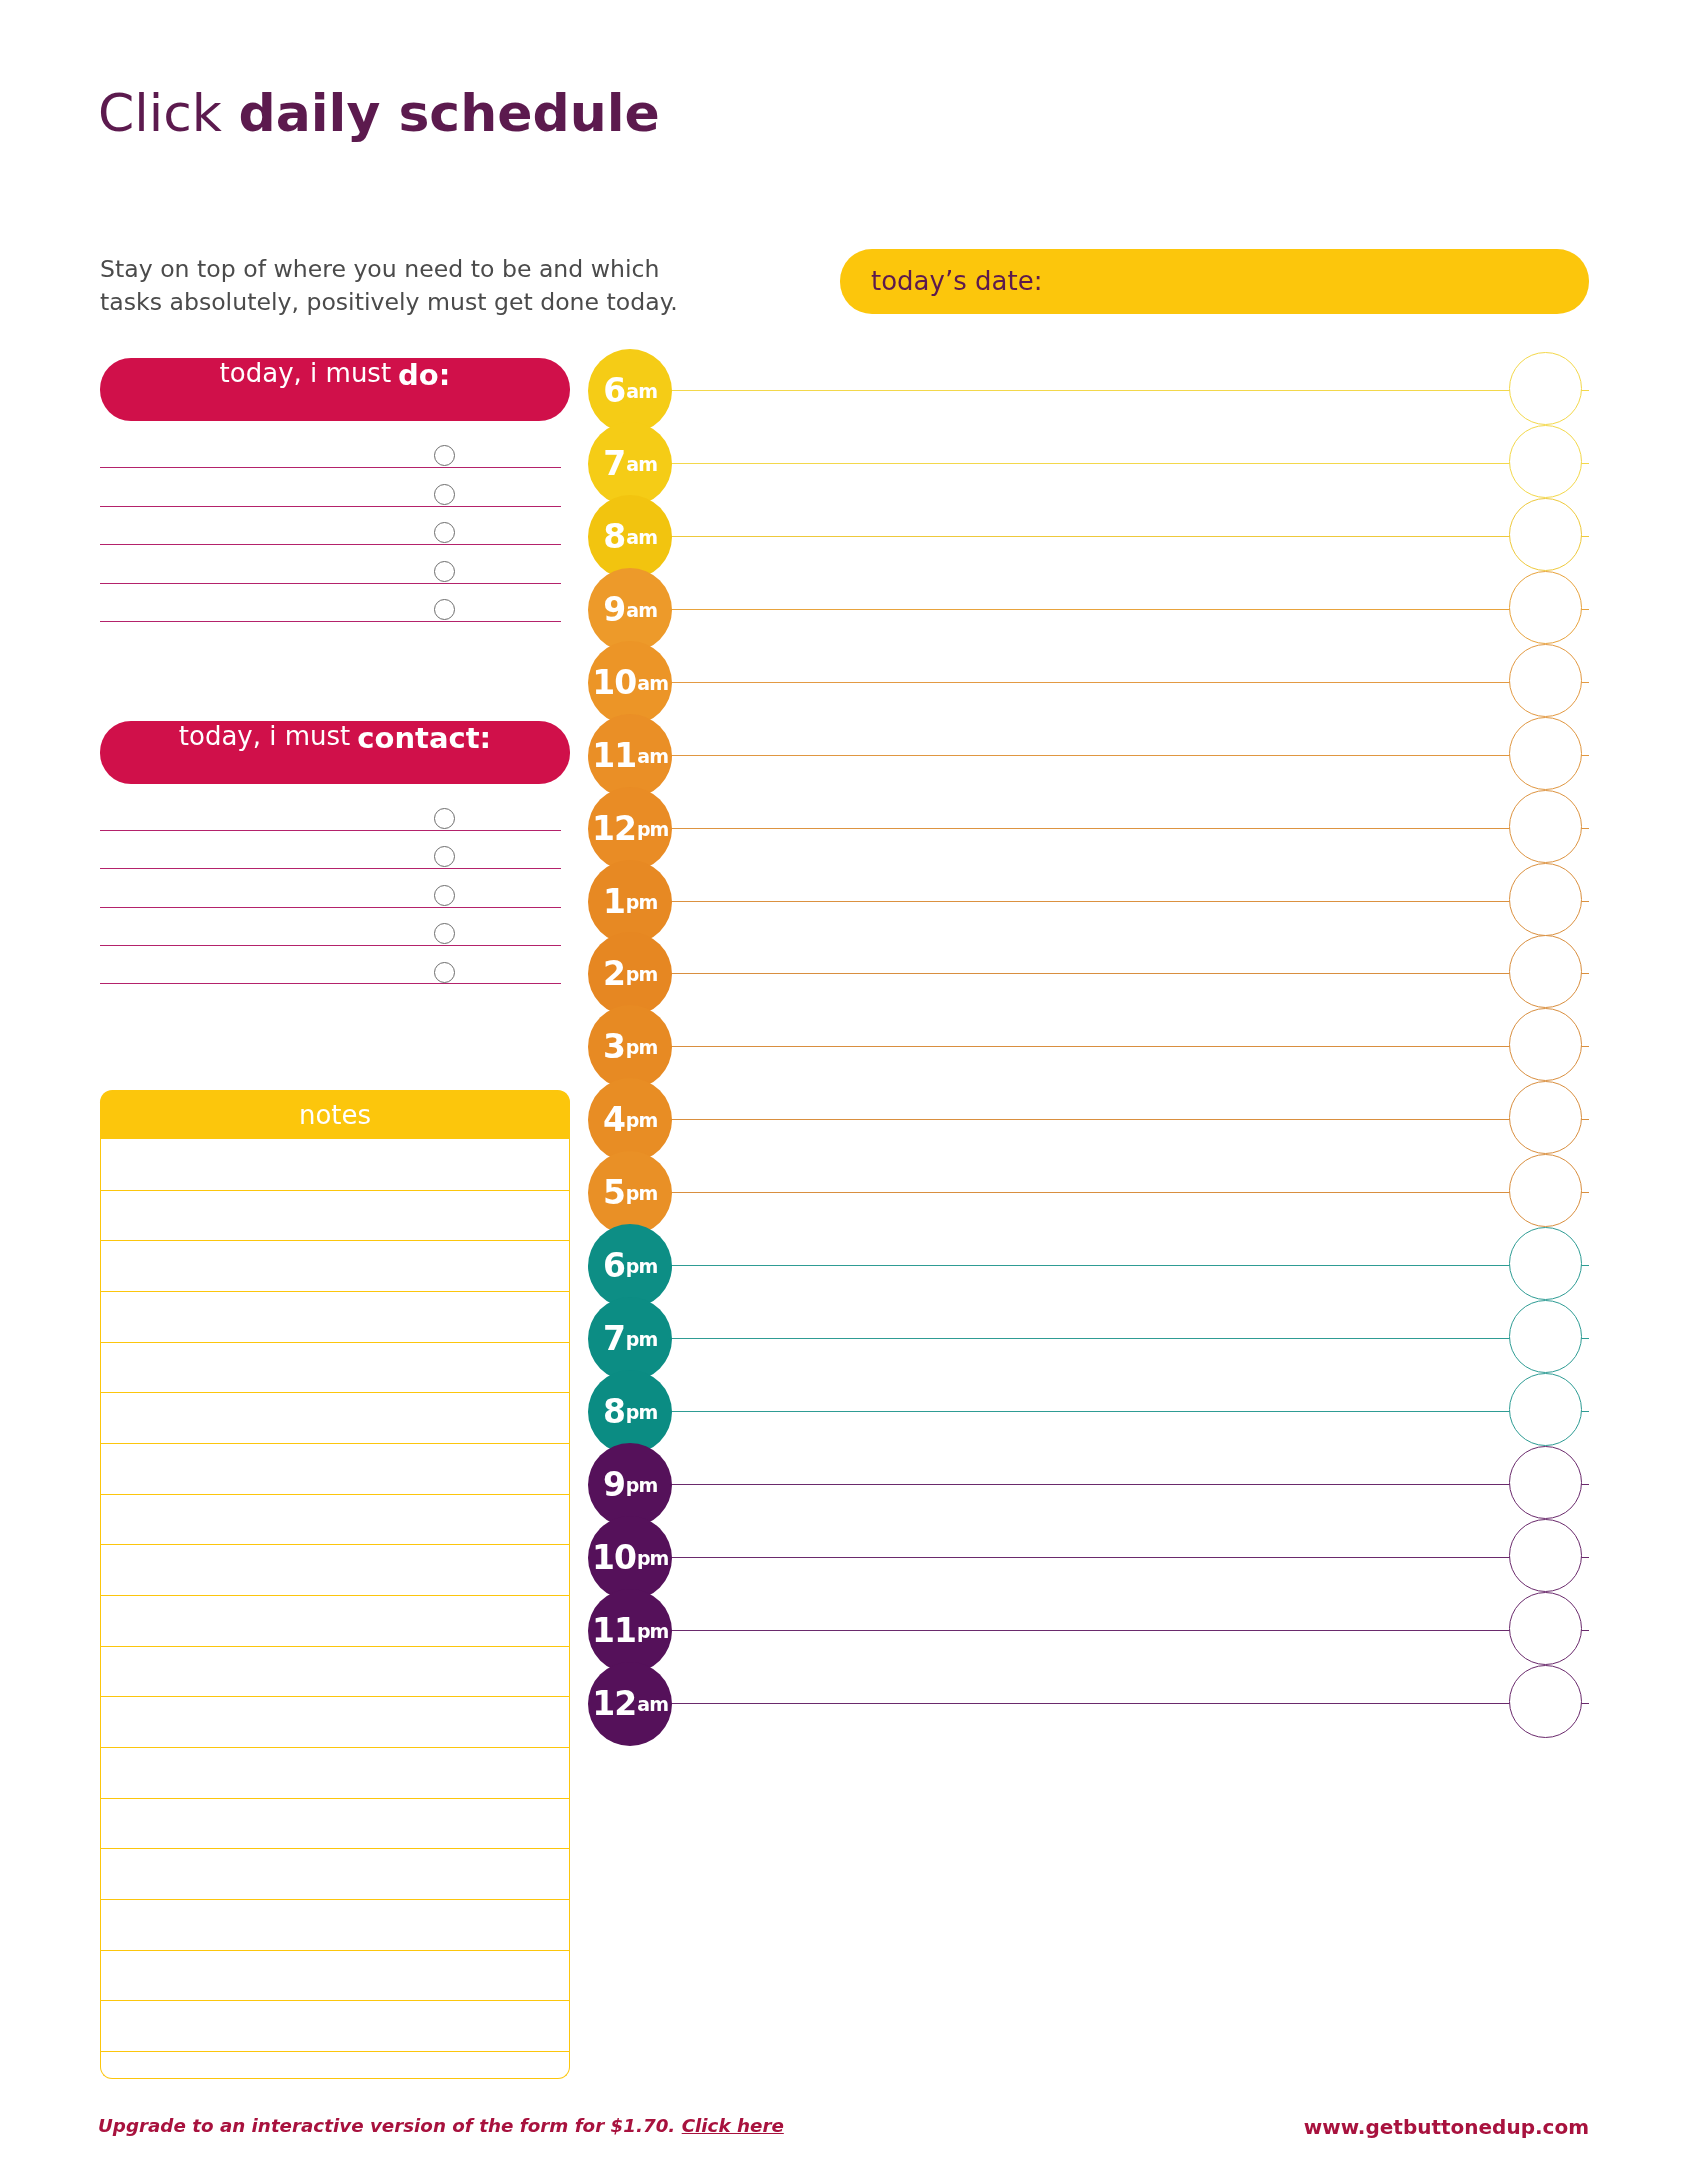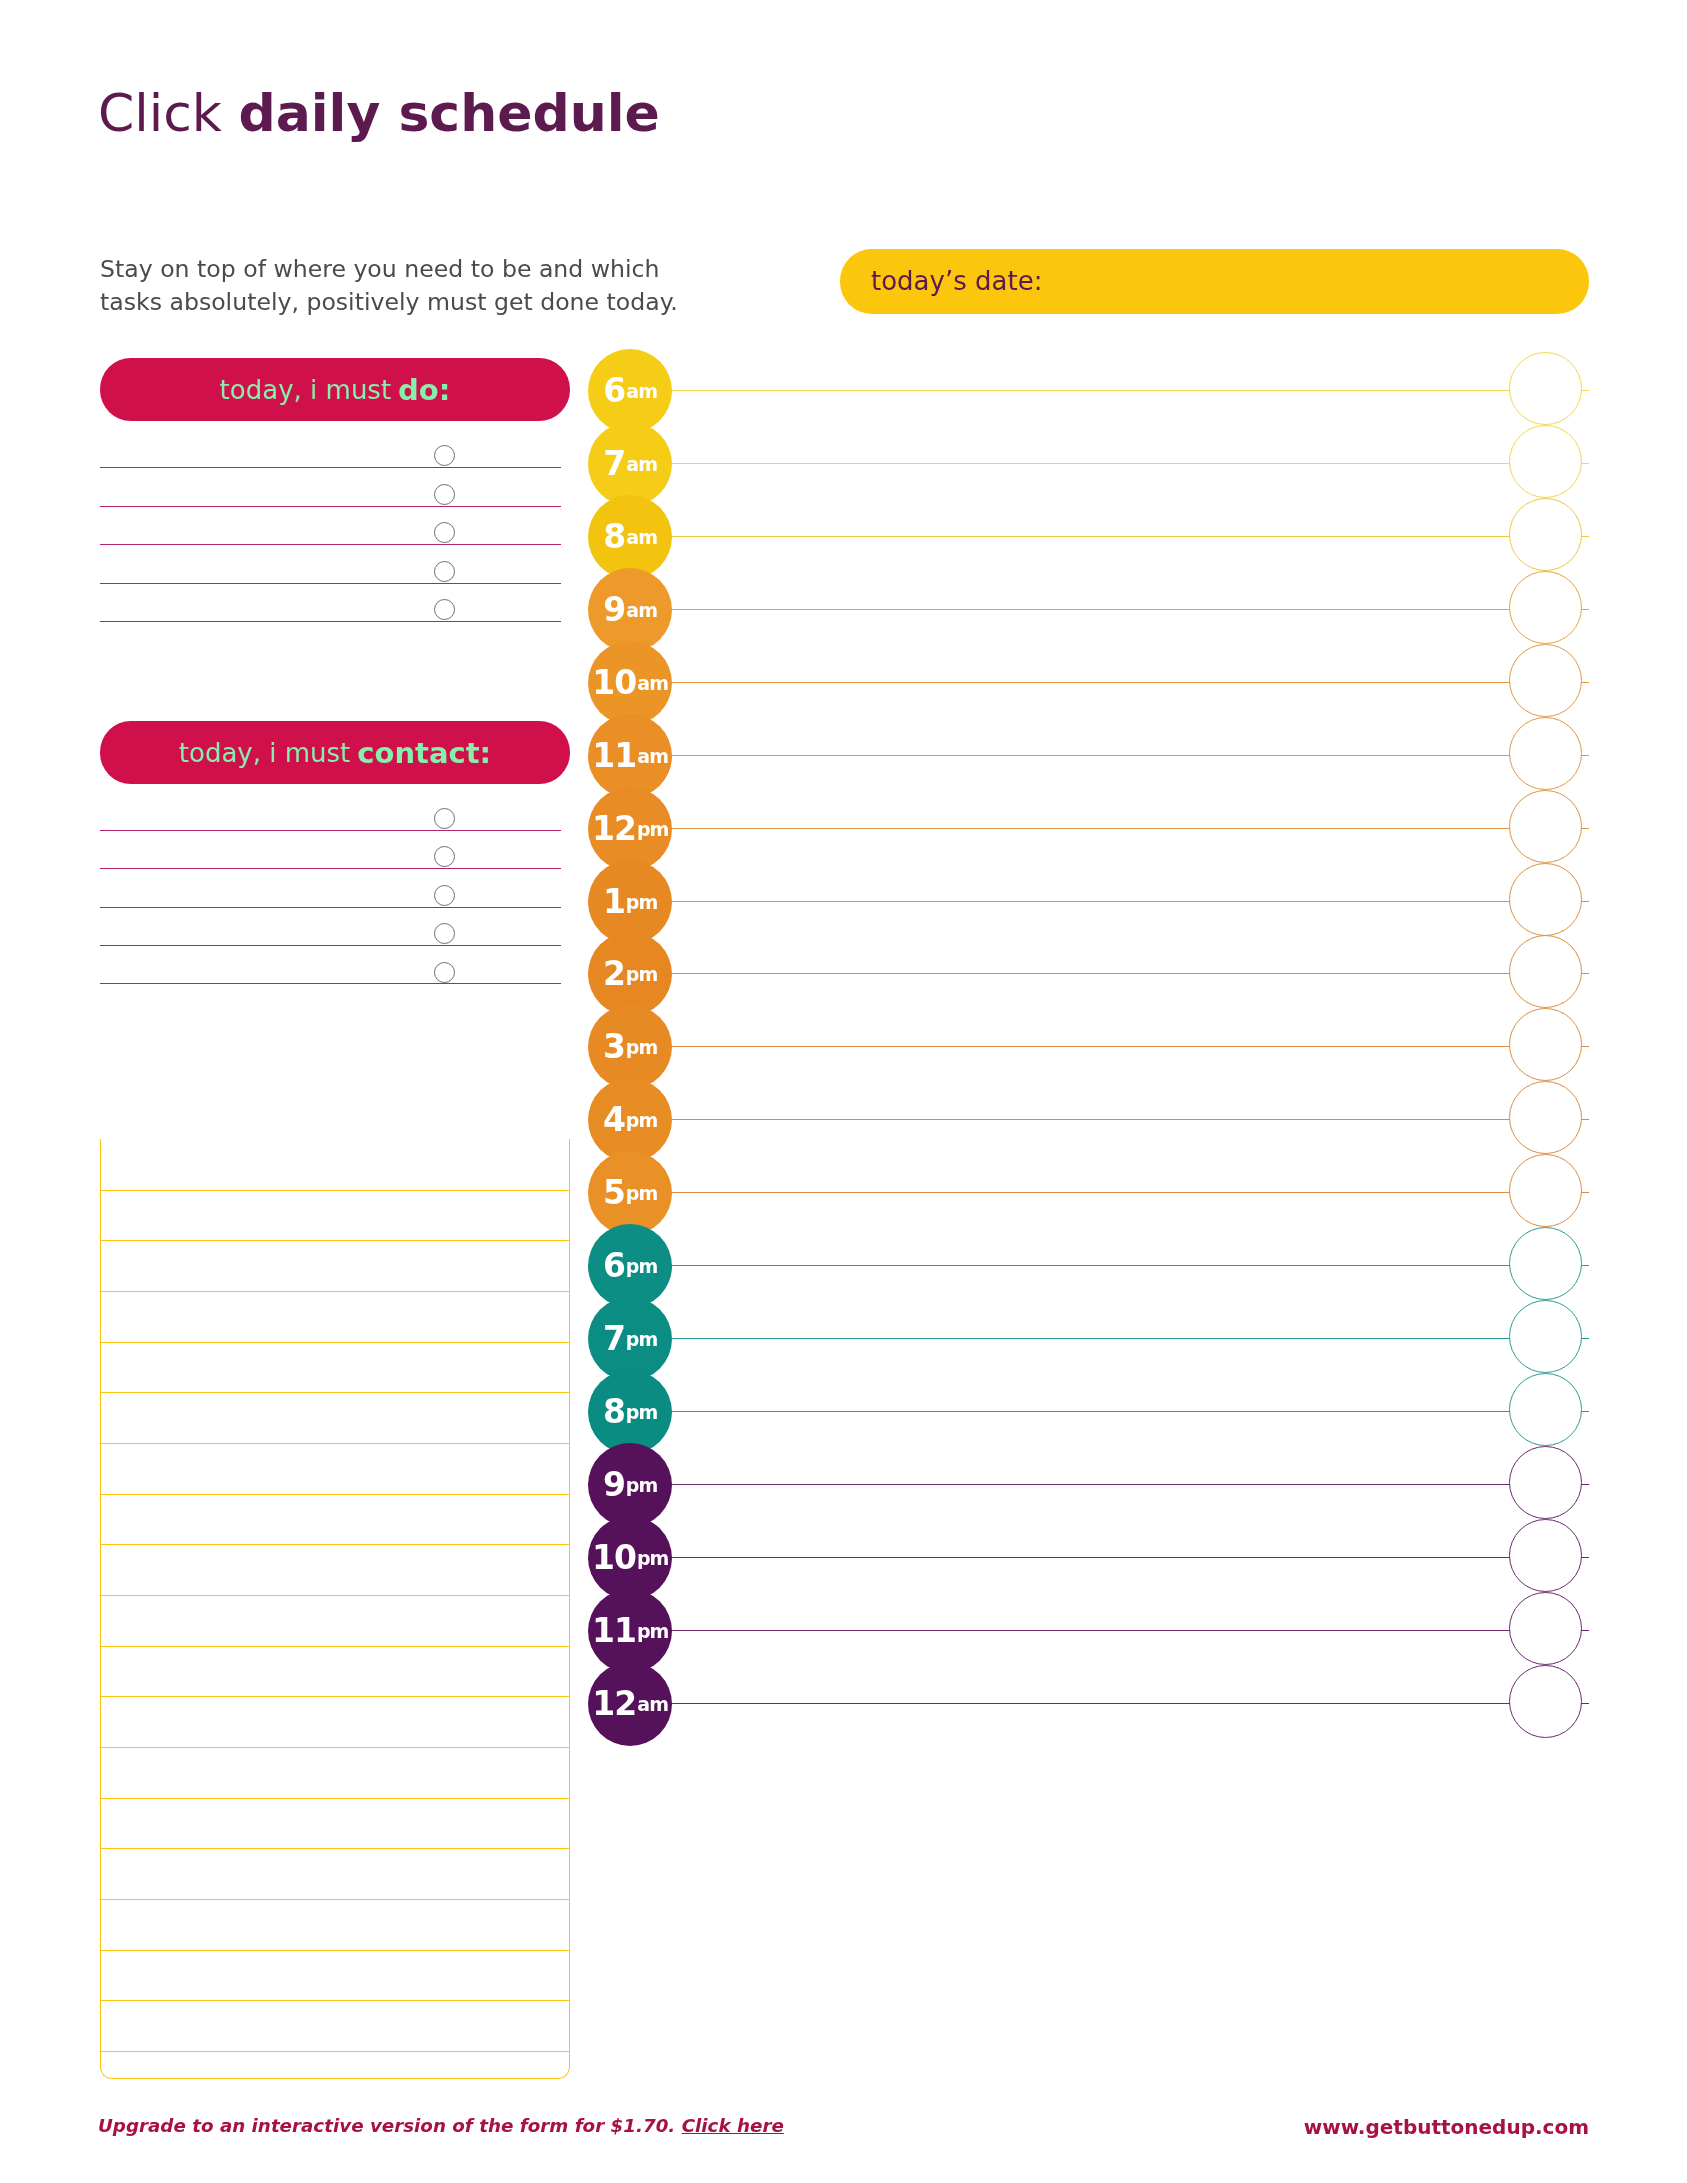--- a/index.html
+++ b/index.html
@@ -159,24 +159,24 @@
   }
 
   
   .sec-pill {
     position: absolute;
     left: 100px;
     width: 470px;
     height: 63px;
     background: #d0104a;
     border-radius: 31px;
-    color: #86efac;
+    color: #ffffff;
     font-size: 26px;
     display: flex;
-    align-items: center;
+    align-items: flex-start;
     justify-content: center;
   }
   .sec-pill b { font-weight: 700; font-size: 29px; margin-left: 7px;}
 
   .notes-pill {
     position: absolute;
     left: 100px;
     top: 1090px;
     width: 470px;
     height: 49px;
@@ -343,20 +343,23 @@
       <div class="rline" style="top: 868px;"></div>
       <div class="rcircle" style="left: 434px; top: 846px;"></div>
       <div class="rline" style="top: 907px;"></div>
       <div class="rcircle" style="left: 434px; top: 885px;"></div>
       <div class="rline" style="top: 945px;"></div>
       <div class="rcircle" style="left: 434px; top: 923px;"></div>
       <div class="rline" style="top: 983px;"></div>
       <div class="rcircle" style="left: 434px; top: 962px;"></div>
     </div>
 
+  <div class="notes-pill">
+    <span>notes</span>
+  </div>
   <div class="notes-box" id="notes-box">
       <div class="nline" style="top: 51px;"></div>
       <div class="nline" style="top: 101px;"></div>
       <div class="nline" style="top: 152px;"></div>
       <div class="nline" style="top: 203px;"></div>
       <div class="nline" style="top: 253px;"></div>
       <div class="nline" style="top: 304px;"></div>
       <div class="nline" style="top: 355px;"></div>
       <div class="nline" style="top: 405px;"></div>
       <div class="nline" style="top: 456px;"></div>

